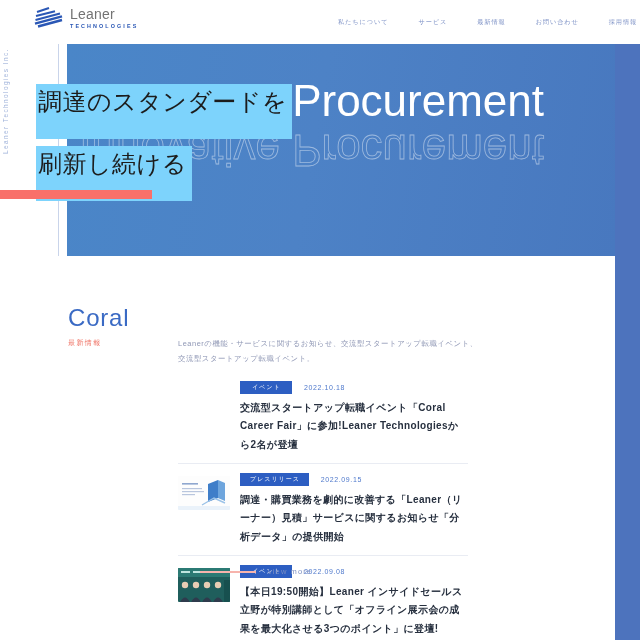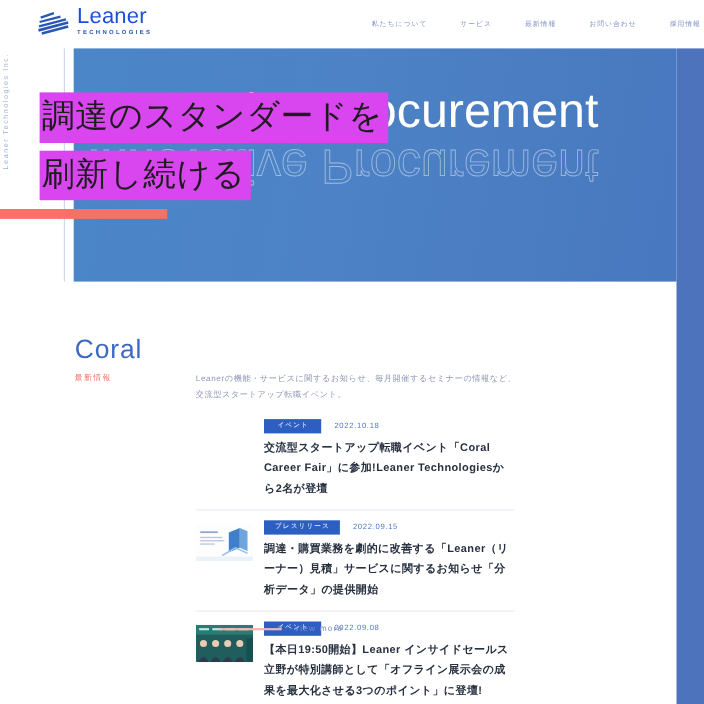--- a/index.html
+++ b/index.html
@@ -57,21 +57,21 @@
     z-index: 20;
     display: flex; align-items: center;
   }
   .logo {
     position: absolute; left: 34px; top: 5px;
     display: flex; align-items: flex-end; gap: 6px;
   }
   .logo-mark { width: 30px; height: 24px; display:block; }
   .logo-text-wrap { display: flex; flex-direction: column; line-height: 1; }
   .logo-word {
-    font-size: 20px; font-weight: 400; color: #1d4ed8;
+    font-size: 14px; font-weight: 400; color: #737373;
     letter-spacing: 0.2px;
   }
   .logo-sub {
     font-size: 5.4px; color: #2a57b5; letter-spacing: 2.1px;
     margin-top: 3px; font-weight: 700;
   }
   .nav {
     position: absolute; left: 338px; top: 18px;
     display: flex; gap: 30px;
   }
@@ -114,25 +114,25 @@
   }
 
   
   .headline {
     position: absolute;
     left: 36px; top: 84px;
     z-index: 25;
   }
   .headline-line {
     display: inline-block;
-    background: #d946ef;
+    background: #7dd3fc;
     color: #1c1c1c;
-    font-size: 30px;
+    font-size: 24px;
     line-height: 1.42;
-    padding: 1px 5px 2px 2px;
+    padding: 1px 5px 20px 2px;
     margin-bottom: 7px;
     letter-spacing: 0.5px;
     white-space: nowrap;
   }
   .headline-row { display: block; }
 
   
   .coral-bar {
     position: absolute;
     left: 0; top: 190px;
@@ -267,21 +267,21 @@
       <div class="nav-item">最新情報</div>
       <div class="nav-item">お問い合わせ</div>
       <div class="nav-item">採用情報</div>
     </nav>
   </div>
 
   <section class="news">
     <div class="news-heading">Coral</div>
     <div class="news-sub">最新情報</div>
     <div class="news-desc">
-      <div>Leanerの機能・サービスに関するお知らせ、毎月開催するセミナーの情報など、</div>
+      <div>Leanerの機能・サービスに関するお知らせ、交流型スタートアップ転職イベント、</div>
       <div>交流型スタートアップ転職イベント。</div>
     </div>
 
     <div class="news-list">
 
       <div class="news-item">
         <div class="news-thumb empty"></div>
         <div class="news-body">
           <div class="news-meta">
             <span class="badge">イベント</span>

